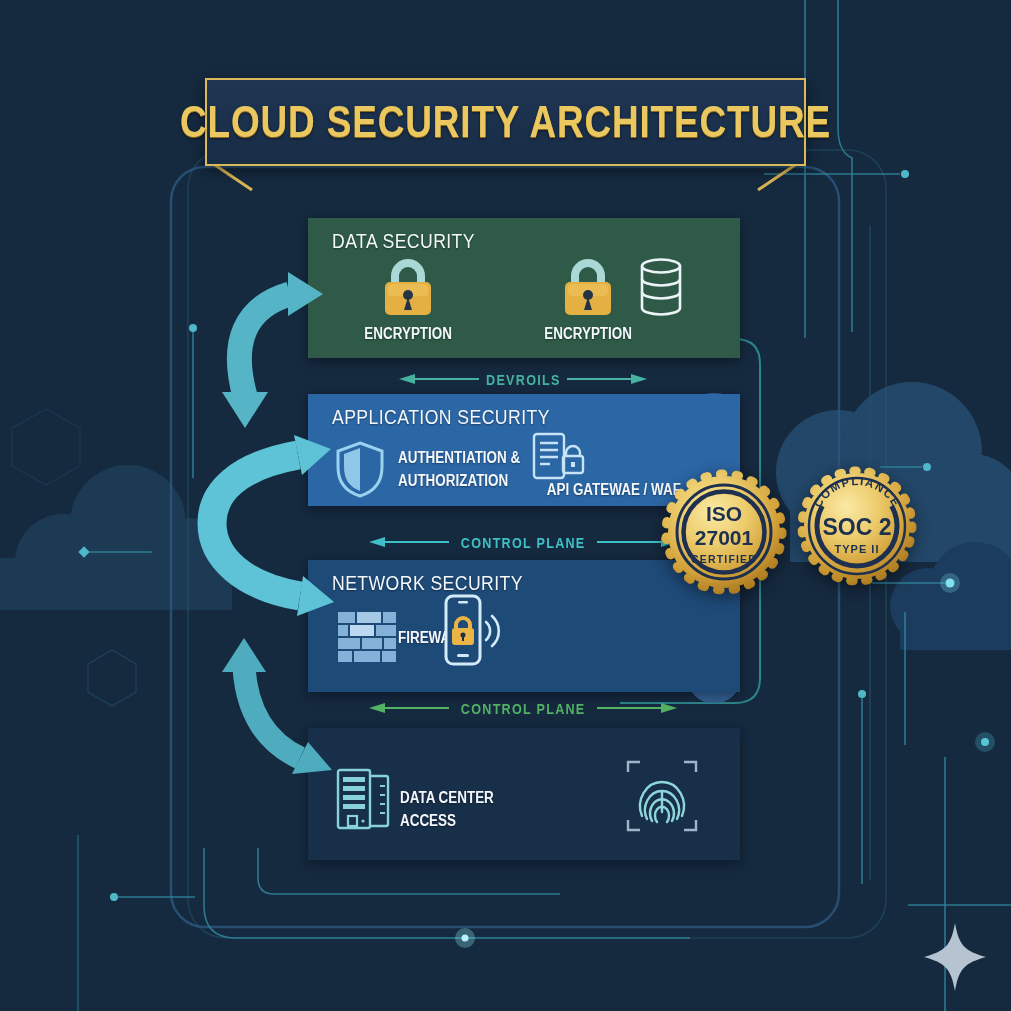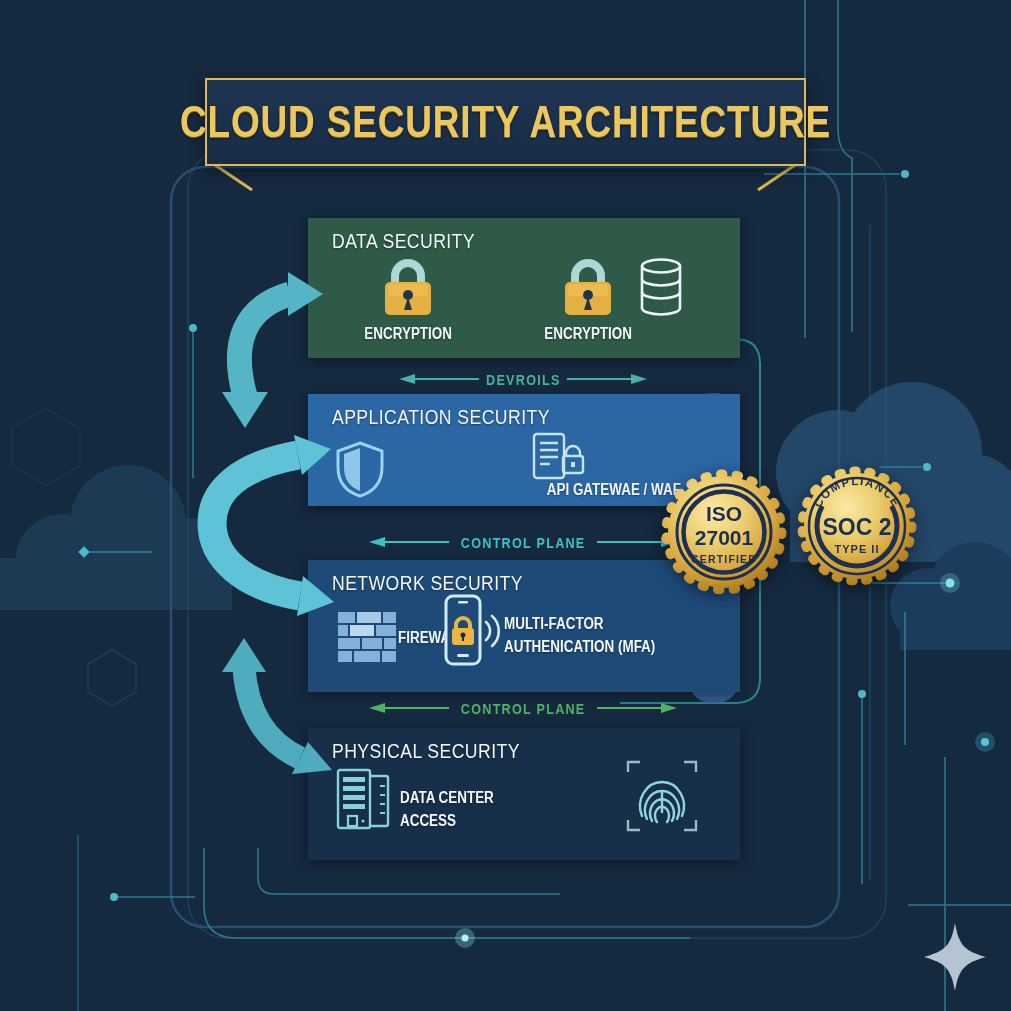--- a/index.html
+++ b/index.html
@@ -192,20 +192,24 @@
   </div>
 
   <div class="sec sec-app">
     <div class="sec-title"><span class="cond">APPLICATION SECURITY</span></div>
     <div class="abs shield-ic">
       <svg width="52" height="58" viewBox="0 0 52 58">
         <path d="M 26,3 L 48,11 V 27 C 48,43 39,52 26,56 C 13,52 4,43 4,27 V 11 Z" stroke="#9bd2ef" stroke-width="3" fill="none"></path>
         <path d="M 26,8 L 10,14 V 27 C 10,40 16,47 26,51 Z" fill="#9bd2ef" opacity=".9"></path>
       </svg>
     </div>
+    <div class="item-lbl auth-lbl">
+      <span class="cond">AUTHENTIATION &amp;</span><br>
+      <span class="cond">AUTHORIZATION</span>
+    </div>
     <div class="abs apidoc-ic">
       <svg width="54" height="52" viewBox="0 0 54 52" fill="none" stroke="#c6e4f5" stroke-width="2.4">
         <rect x="2" y="2" width="30" height="44" rx="3"></rect>
         <path d="M 8,11 H 26 M 8,18 H 26 M 8,25 H 26 M 8,32 H 18"></path>
         <path d="M 34,24 v -3 a 7,7 0 0 1 14,0 v 3"></path>
         <rect x="31" y="24" width="20" height="17" rx="2.5"></rect>
         <rect x="39" y="30" width="4" height="5" fill="#c6e4f5" stroke="none"></rect>
       </svg>
     </div>
     <div class="item-lbl api-lbl t-center"><span class="cond-c">API GATEWAE / WAF</span></div>
@@ -248,40 +252,35 @@
         <rect x="14" y="7" width="10" height="2.5" rx="1.2" fill="#d3ebf8"></rect>
         <rect x="13" y="60" width="12" height="3" rx="1.5" fill="#d3ebf8"></rect>
         <path d="M 12,34 v -3 a 7,7 0 0 1 14,0 v 3" stroke="#eab544" stroke-width="4" fill="none"></path>
         <rect x="8" y="34" width="22" height="17" rx="3" fill="#eab544"></rect>
         <circle cx="19" cy="41" r="2.5" fill="#1e2f45"></circle>
           <rect x="18" y="42" width="2" height="5" fill="#1e2f45"></rect>
         <path d="M 42,28 a 12,12 0 0 1 0,18" stroke="#d3ebf8" stroke-width="2.6" fill="none" stroke-linecap="round"></path>
         <path d="M 48,22 a 20,20 0 0 1 0,30" stroke="#d3ebf8" stroke-width="2.6" fill="none" stroke-linecap="round"></path>
       </svg>
     </div>
-    <div class="item-lbl mfa-lbl">
-      <span class="cond">MULTI-FACTOR</span><br>
-      <span class="cond">AUTHENICATION (MFA)</span>
-    </div>
   </div>
 
   <div class="conn conn-bot">
     <svg width="80" height="12" viewBox="0 0 80 12">
       <line x1="14" y1="6" x2="80" y2="6"></line>
         <polygon points="0,6 16,1 16,11"></polygon>
     </svg>
     <span class="lab cond-c">CONTROL PLANE</span>
     <svg width="80" height="12" viewBox="0 0 80 12">
       <line x1="0" y1="6" x2="66" y2="6"></line>
         <polygon points="64,1 64,11 80,6"></polygon>
     </svg>
   </div>
 
   <div class="sec sec-phys">
-    <div class="sec-title"><span class="cond">PHYSICAL SECURITY</span></div>
     <div class="abs srv-ic">
       <svg width="58" height="64" viewBox="0 0 58 64">
         <rect x="26" y="8" width="28" height="50" rx="2" stroke="#86d2d6" stroke-width="2.4" fill="none"></rect>
         <path d="M 46,18 h 5 M 46,27 h 5 M 46,36 h 5 M 46,45 h 5" stroke="#86d2d6" stroke-width="2.2"></path>
         <rect x="4" y="2" width="32" height="58" rx="2" stroke="#86d2d6" stroke-width="2.4" fill="#182f4a"></rect>
         <rect x="9" y="9" width="22" height="5" fill="#86d2d6"></rect>
         <rect x="9" y="18" width="22" height="5" fill="#86d2d6"></rect>
         <rect x="9" y="27" width="22" height="5" fill="#86d2d6"></rect>
         <rect x="9" y="36" width="22" height="5" fill="#86d2d6"></rect>
         <rect x="14" y="48" width="9" height="10" stroke="#86d2d6" stroke-width="2.2" fill="none"></rect>

